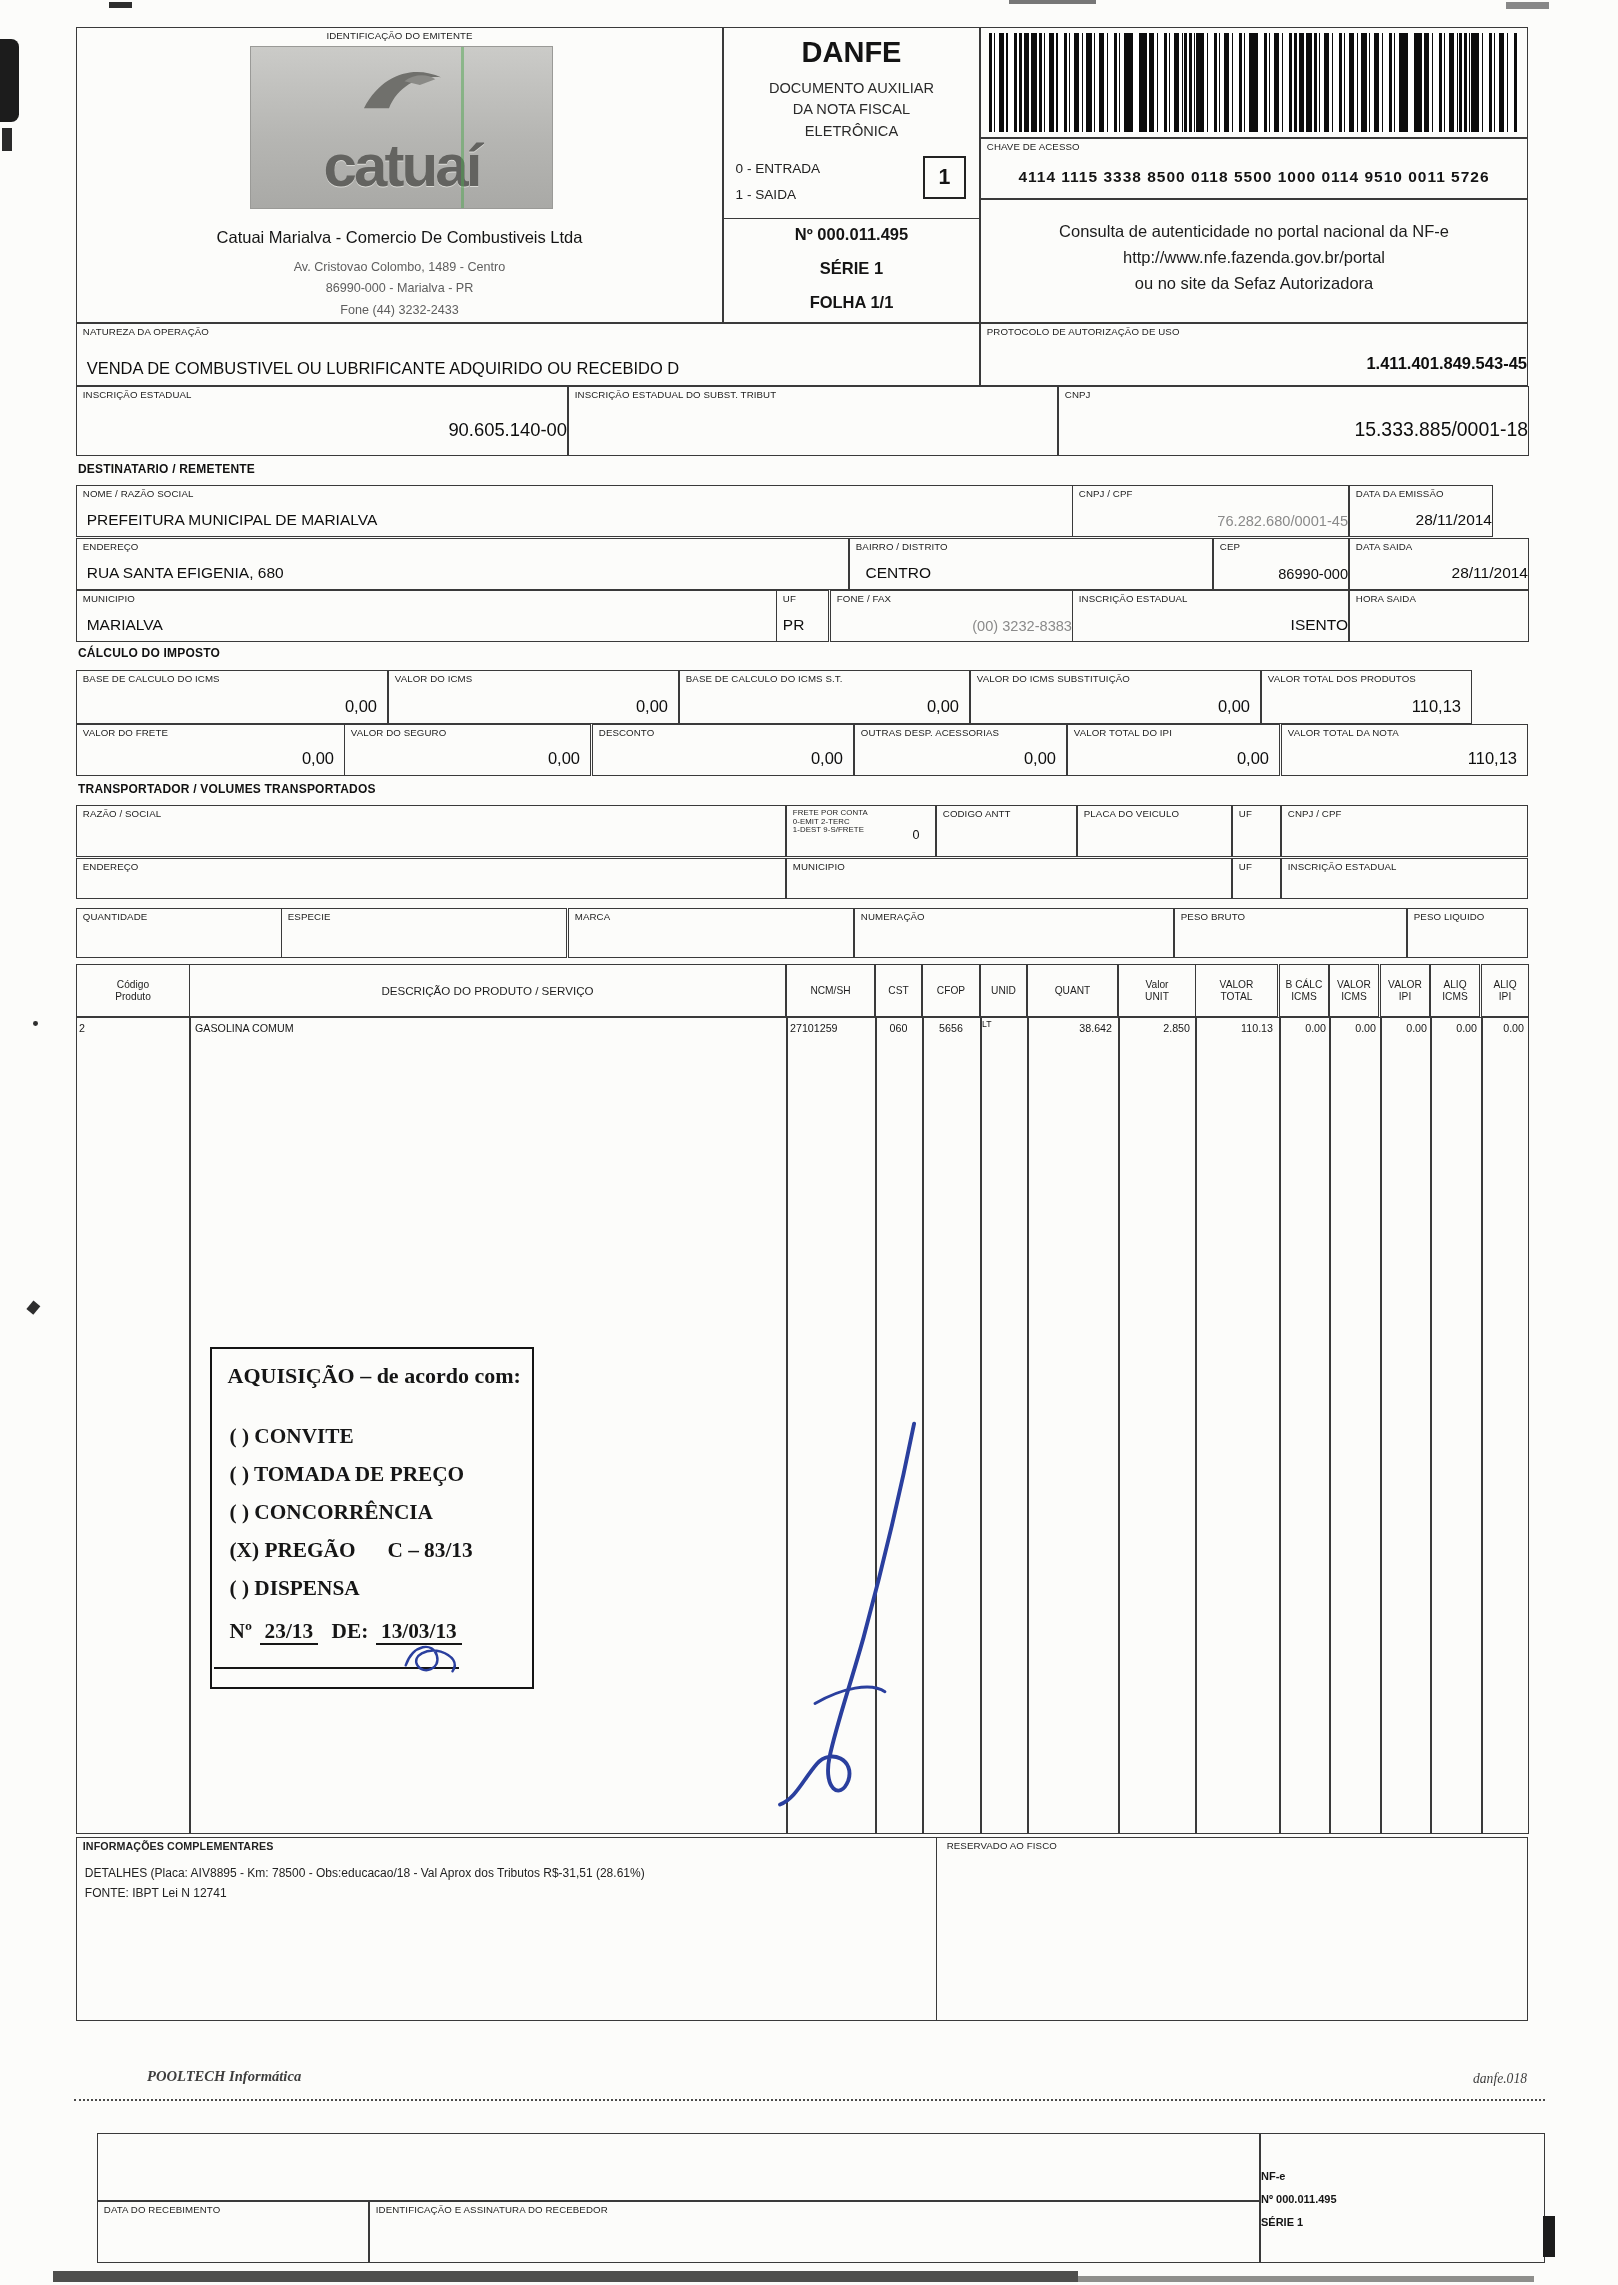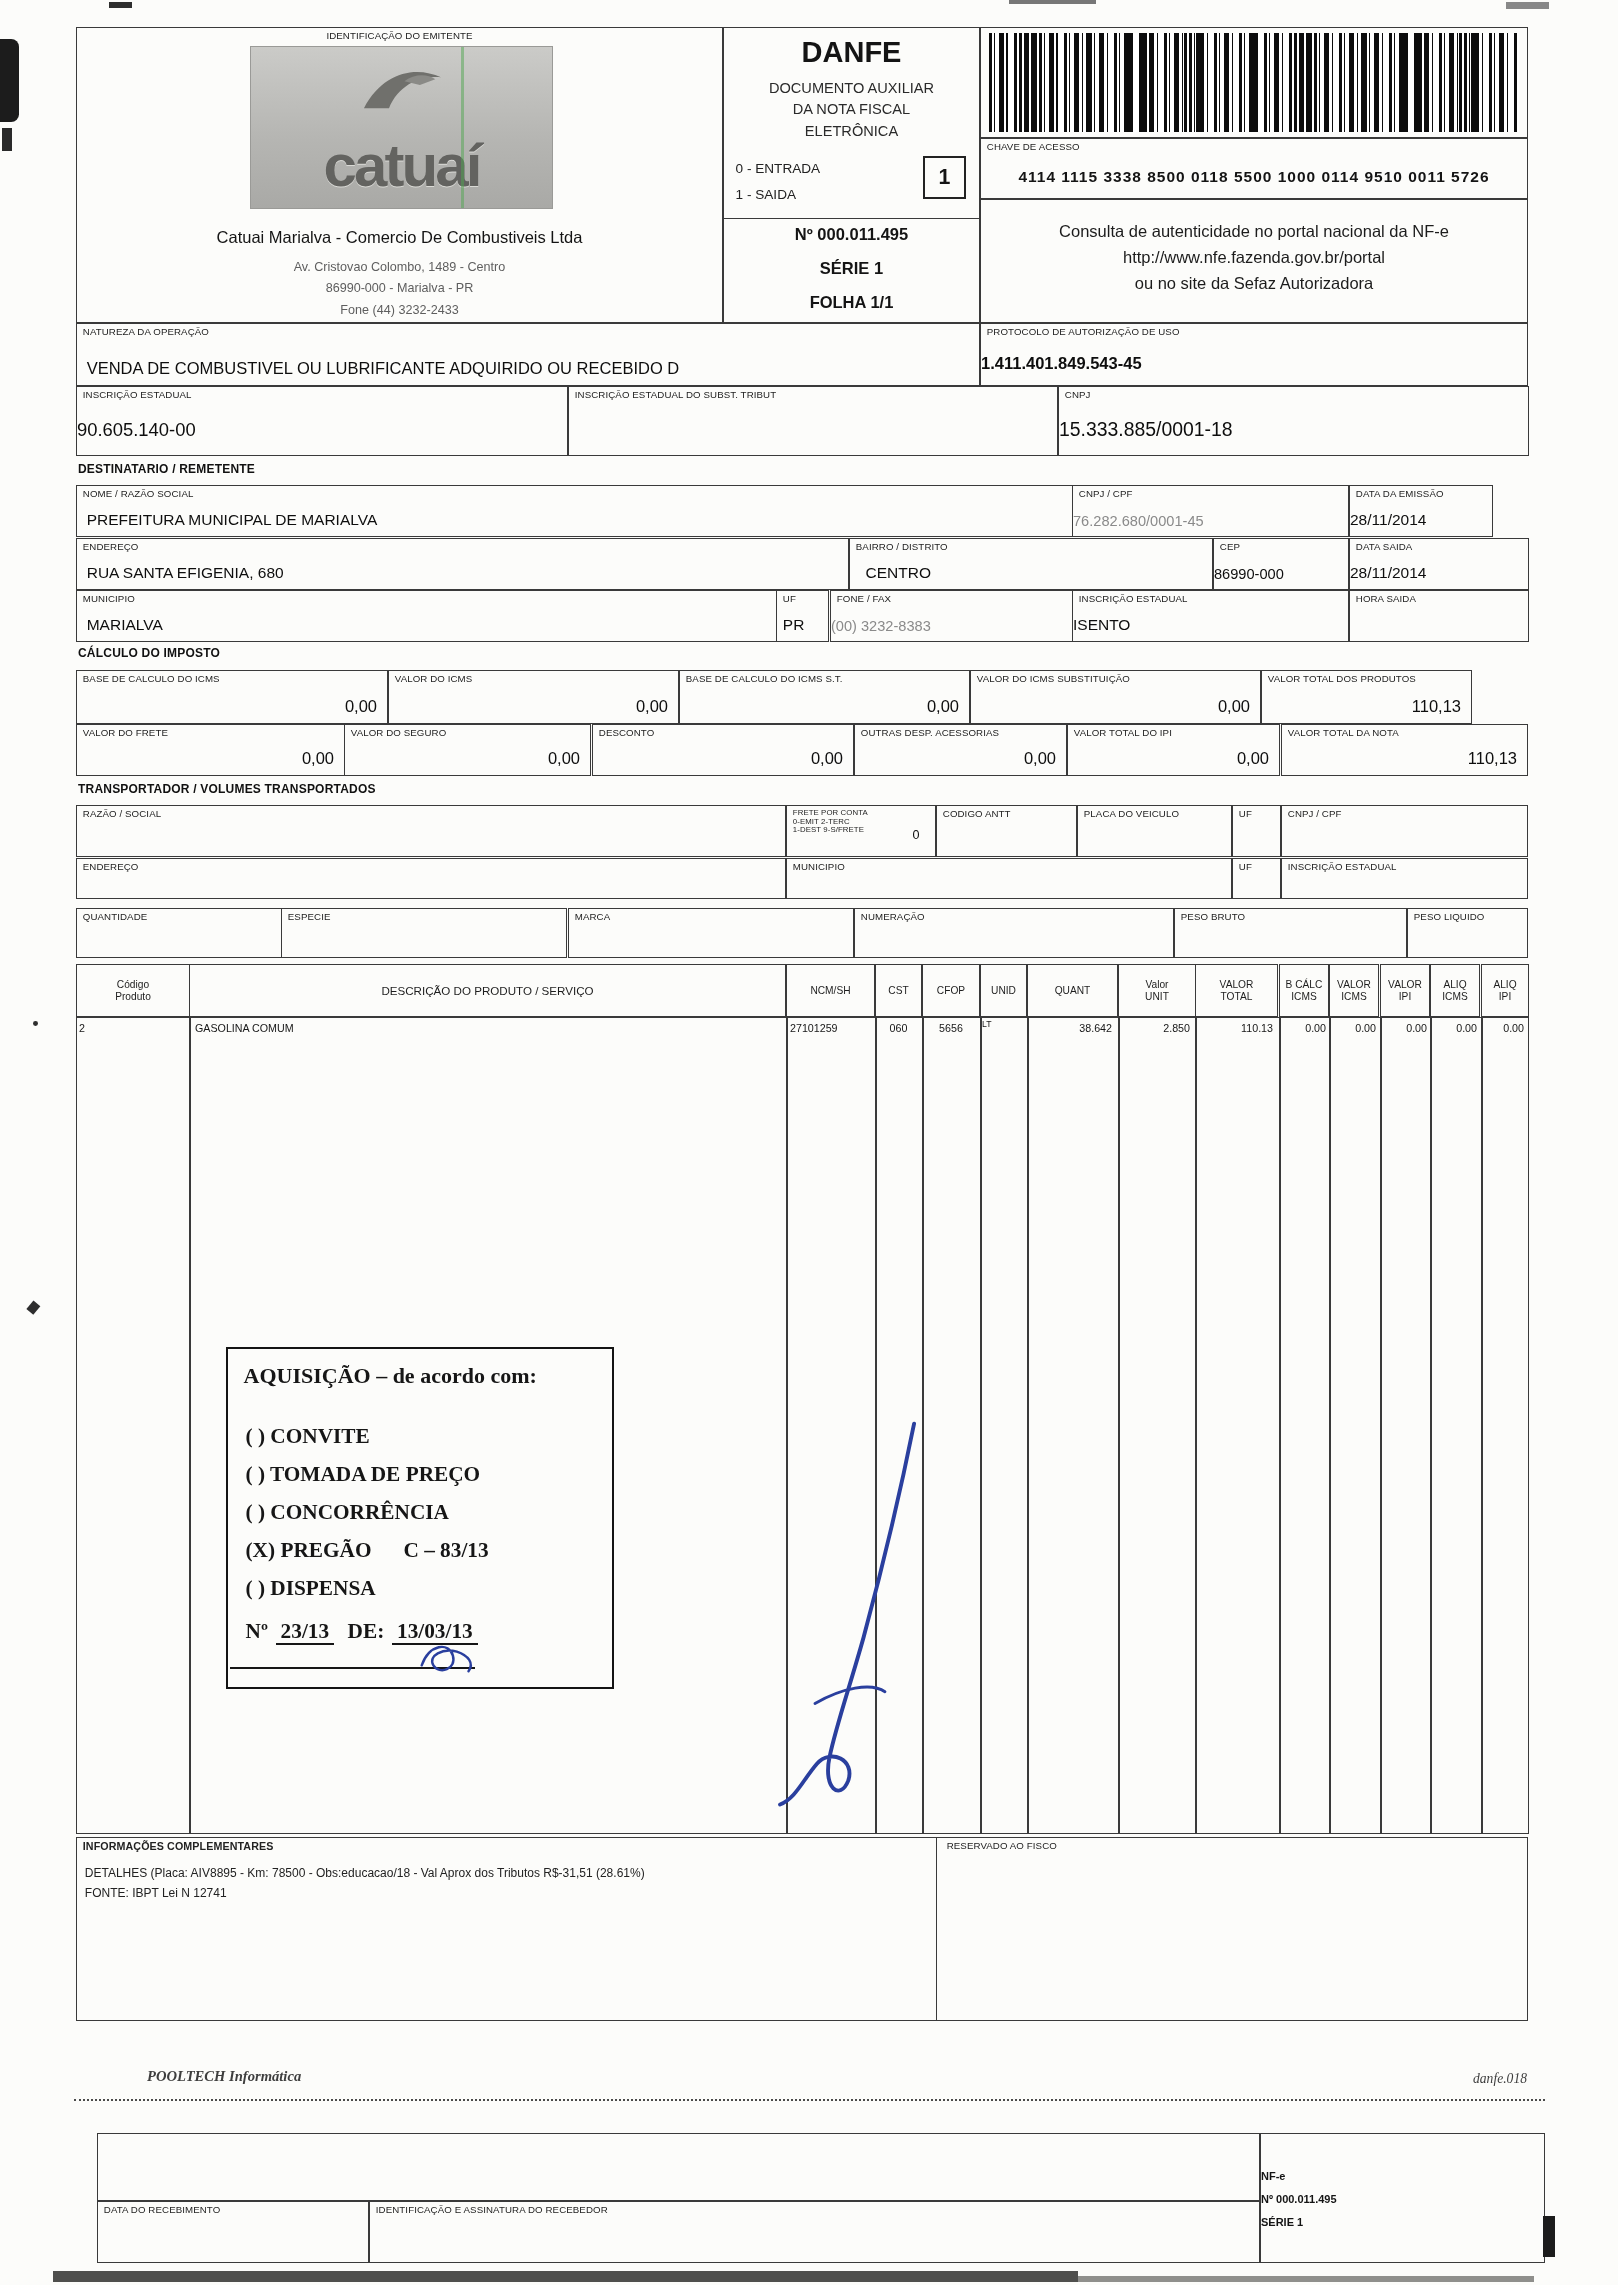--- a/index.html
+++ b/index.html
@@ -6,21 +6,21 @@
   html,body { background:#e9e9e6; }
   body { font-family:"Liberation Sans", sans-serif; color:#141414; }
   .sheet { position:relative; width:1619px; height:2285px; background:#fcfcfa; overflow:hidden; margin:0 auto; }
 
   .c { position:absolute; border:1.5px solid #3a3a3a; }
   .lb { position:absolute; top:2.9px; left:5.8px; right:2.9px; font-size:9.7px; line-height:10.7px;
         color:#222; letter-spacing:0.1px; white-space:pre-wrap; }
   .lb-sm { font-size:7.8px; line-height:8.7px; }
   .val { position:absolute; bottom:6.8px; font-size:16.5px; color:#0e0e0e; }
   .val.left { left:9.7px; }
-  .val.center { left:0; right:0; text-align:left; }
+  .val.center { left:0; right:0; text-align:right; }
   .val.right { right:10px; }
   .sec { position:absolute; font-size:12px; font-weight:bold; color:#111; letter-spacing:0.2px; }
   .pre { white-space:pre-wrap; }
   .dim { color:#8a8a8a; }
 
   
   .danfe-title { position:absolute; top:7.8px; left:0; right:0; text-align:center; font-size:29px; font-weight:bold; }
   .danfe-sub { position:absolute; top:50px; left:0; right:0; text-align:center; font-size:14.6px; line-height:21.3px; color:#2a2a2a; }
   .es { position:absolute; left:11.6px; top:128px; font-size:13.6px; line-height:26px; color:#222; }
   .tipo-box { position:absolute; left:199px; top:128px; width:43px; height:43px; border:2.4px solid #222;
@@ -44,21 +44,21 @@
                font-size:15.5px; letter-spacing:1px; }
   .consulta { position:absolute; top:17.5px; left:7.8px; right:7.8px; text-align:center; font-size:16.5px; line-height:26px; color:#1c1c1c; }
 
   
   .th { position:absolute; border:1.5px solid #3a3a3a; display:flex; align-items:center; justify-content:center;
         text-align:center; font-size:10.2px; line-height:11.6px; white-space:pre-wrap; color:#1d1d1d; }
   .colline { position:absolute; width:1.5px; background:#3a3a3a; top:1017px; height:817px; }
   .tdv { position:absolute; top:1022px; font-size:10.7px; color:#161616; }
 
   
-  .stamp { position:absolute; left:226px; top:1347px; width:388px; height:342px; border:2.9px solid #141414;
+  .stamp { position:absolute; left:210px; top:1347px; width:324px; height:342px; border:2.9px solid #141414;
            font-family:"Liberation Serif", serif; font-weight:bold; color:#161616; }
   .stamp-title { position:absolute; top:13.6px; left:15.5px; font-size:22px; }
   .stamp-options { position:absolute; top:68px; left:17.5px; font-size:21.3px; line-height:38px; }
   .stamp-num { position:absolute; top:270px; left:17.5px; font-size:21.3px; }
   .stamp-num .u { border-bottom:2.4px solid #161616; padding:0 4.9px; margin-right:13.6px; }
   .stamp-num .lab { margin-right:7.8px; }
   .stamp-line { position:absolute; top:318px; left:1.9px; width:245px; border-top:2.4px solid #161616; }
   .scrib { position:absolute; top:287px; left:182px; }
 
   .sig { position:absolute; left:747px; top:1412px; }

